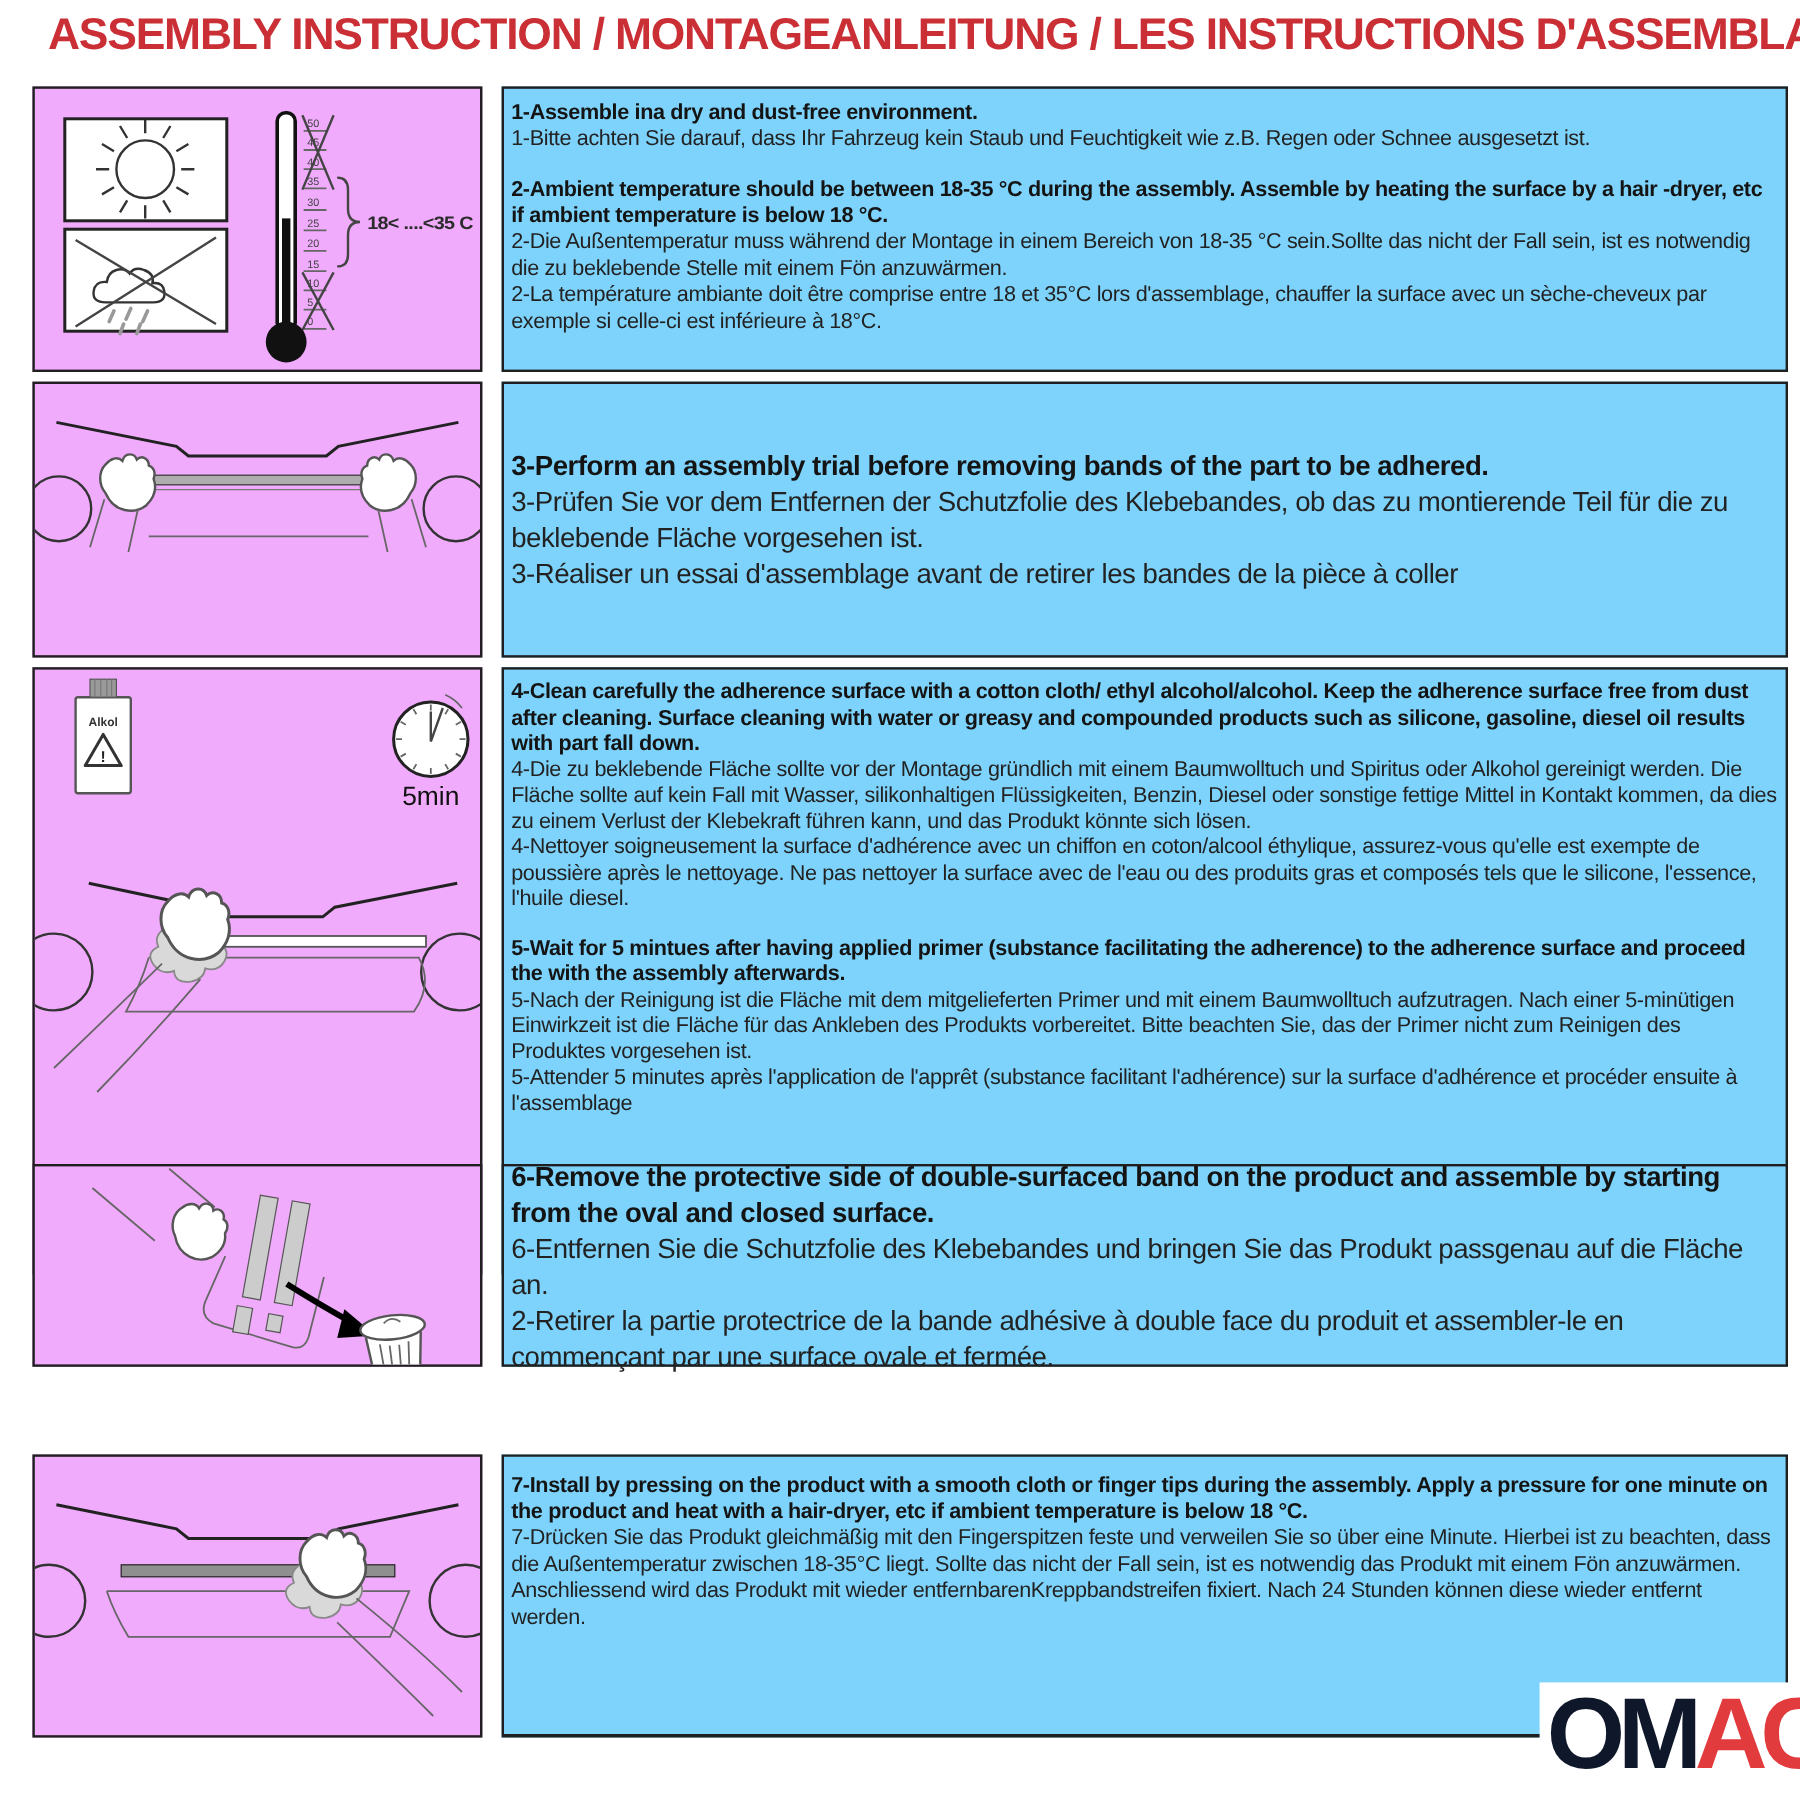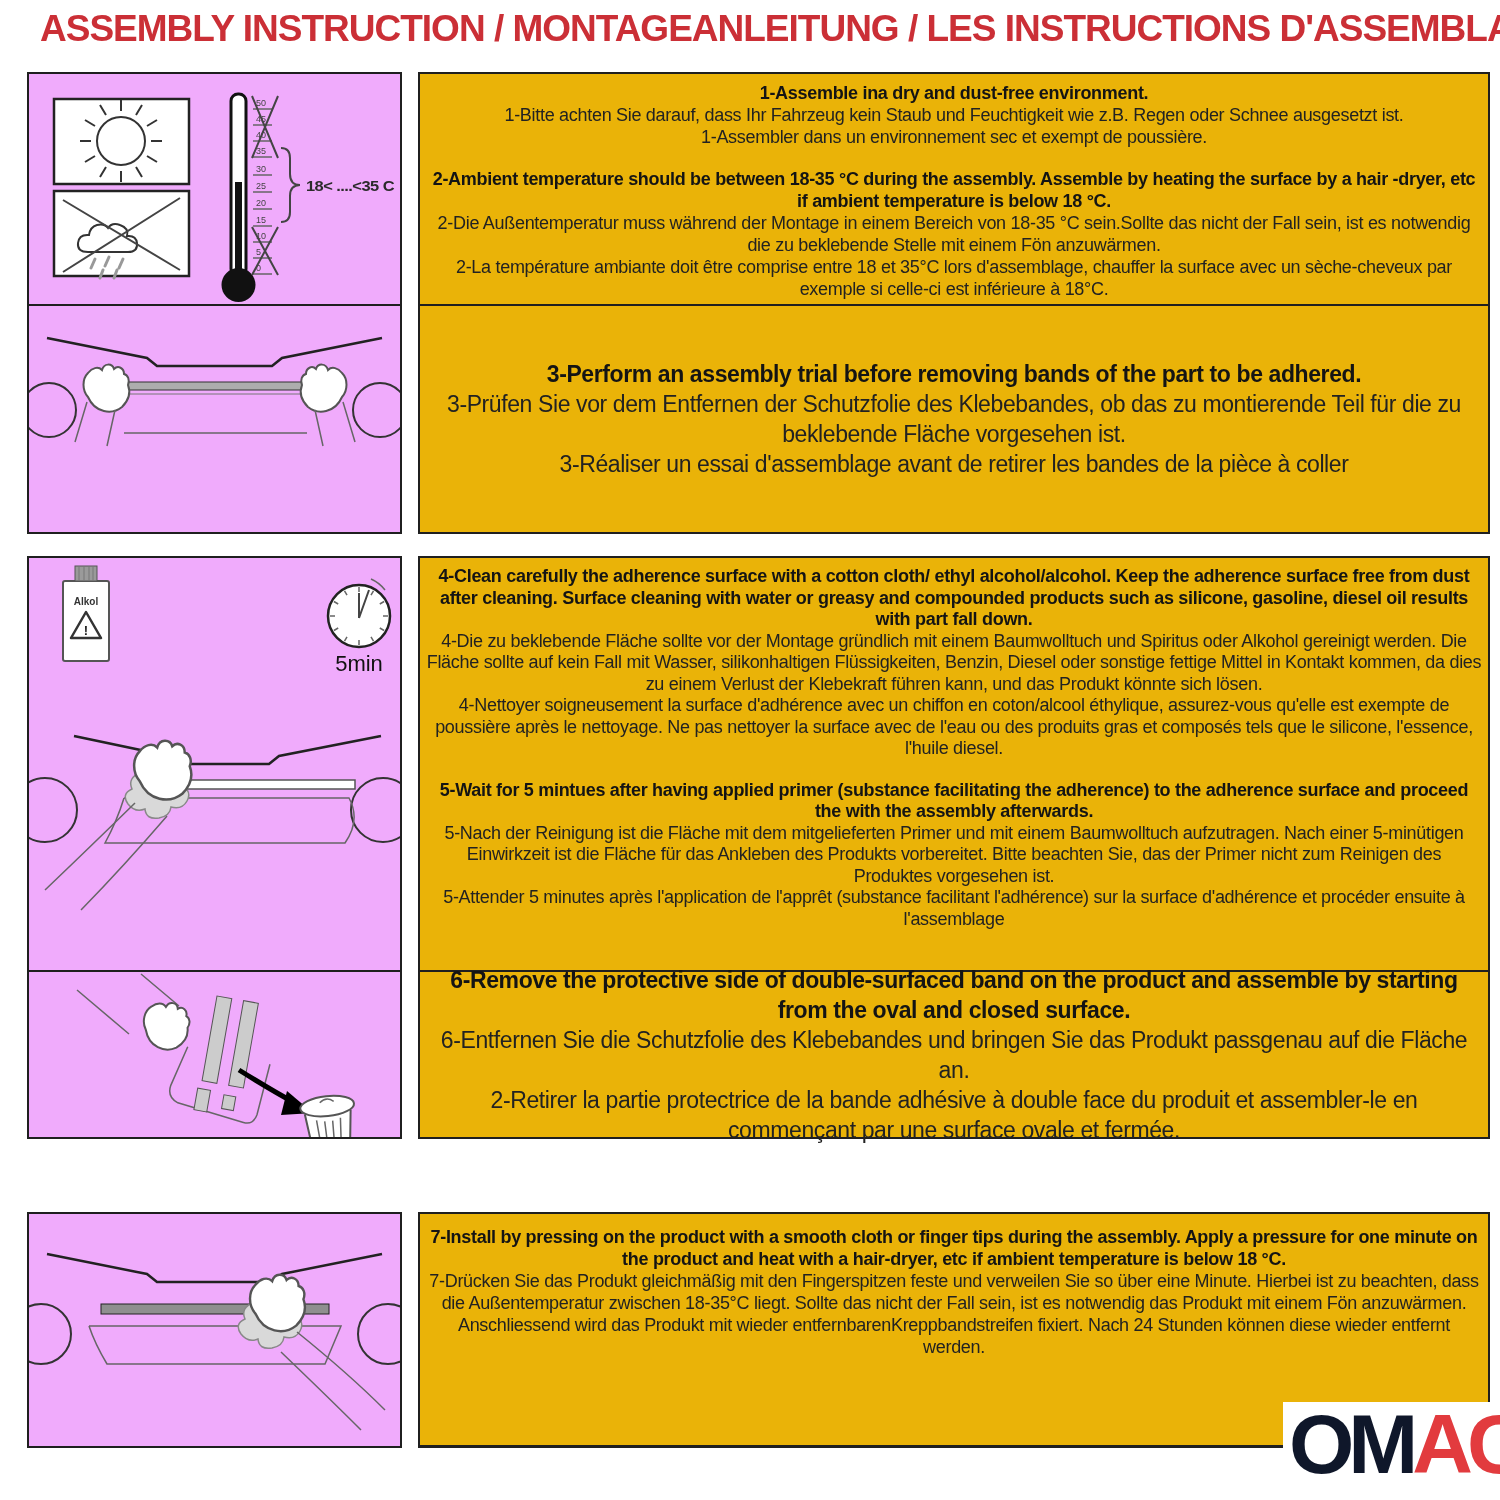--- a/index.html
+++ b/index.html
@@ -11,25 +11,25 @@
     position:absolute;left:40px;top:8px;margin:0;
     font-size:37px;font-weight:bold;letter-spacing:-1px;white-space:nowrap;
     color:#cb2f36;
   }
   .row{position:absolute;left:27px;display:flex;}
   .illus{
     width:375px;flex:none;margin-right:16px;background:#f0abfc;
     border:2px solid #1f1f1f;box-sizing:border-box;position:relative;overflow:hidden;
   }
   .textbox{
-    width:1072px;flex:none;background:#eab308;
-    border:2px solid #1f1f1f;box-sizing:border-box;padding:8px 6px;text-align:center;
+    width:1072px;flex:none;background:#7dd3fc;
+    border:2px solid #1f1f1f;box-sizing:border-box;padding:8px 6px;
   }
   #row1{top:72px}  #row1 .illus,#row1 .textbox{height:238px}
-  #row2{top:304px} #row2 .illus,#row2 .textbox{height:230px}
+  #row2{top:318px} #row2 .illus,#row2 .textbox{height:230px}
   #row3{top:556px} #row3 .illus,#row3 .textbox{height:506px}
   #row4{top:970px} #row4 .illus,#row4 .textbox{height:169px}
   #row5{top:1212px}#row5 .illus,#row5 .textbox{height:236px}
   #row5 .textbox{border-bottom-width:3px;padding-top:12px}
 
   .p{margin:0;font-size:18px;line-height:22px;letter-spacing:-0.3px;color:#222;}
   .p.b{font-weight:bold;color:#141414;}
   .p.gap{margin-top:20px;}
   #row3 .p{line-height:21.5px;}
   .big{display:flex;flex-direction:column;justify-content:center;}
@@ -105,21 +105,20 @@
           <path class="ln2" d="M223,22 L249,84 M249,22 L223,84"></path>
           <path class="ln2" d="M223,153 L249,201 M249,153 L223,201"></path>
           <path class="ln2" d="M252,74 Q261,74 261,84 L261,100 Q261,111 271,111 Q261,111 261,122 L261,138 Q261,148 252,148"></path>
           <text class="temp-label" x="277" y="117" textLength="88" lengthAdjust="spacingAndGlyphs">18&lt; ....&lt;35 C</text>
         </g>
       </svg>
     </div>
     <div class="textbox">
       <p class="p b">1-Assemble ina dry and dust-free environment.</p>
       <p class="p">1-Bitte achten Sie darauf, dass Ihr Fahrzeug kein Staub und Feuchtigkeit wie z.B. Regen oder Schnee ausgesetzt ist.</p>
-      <p class="p">1-Assembler dans un environnement sec et exempt de poussière.</p>
       <p class="p b gap">2-Ambient temperature should be between 18-35 °C  during the assembly. Assemble by heating the surface by a hair -dryer, etc if ambient temperature is below 18 °C.</p>
       <p class="p">2-Die Außentemperatur muss während der Montage in einem Bereich von 18-35 °C  sein.Sollte das nicht der Fall sein, ist es notwendig die zu beklebende Stelle mit einem Fön anzuwärmen.</p>
       <p class="p">2-La température ambiante doit être comprise entre 18 et 35°C lors d'assemblage, chauffer la surface avec un sèche-cheveux par exemple si celle-ci est inférieure à 18°C.</p>
     </div>
   </section>
 
   <section class="row" id="row2">
     <div class="illus">
       <svg viewBox="0 0 371 226" width="371" height="226">
         <g>

